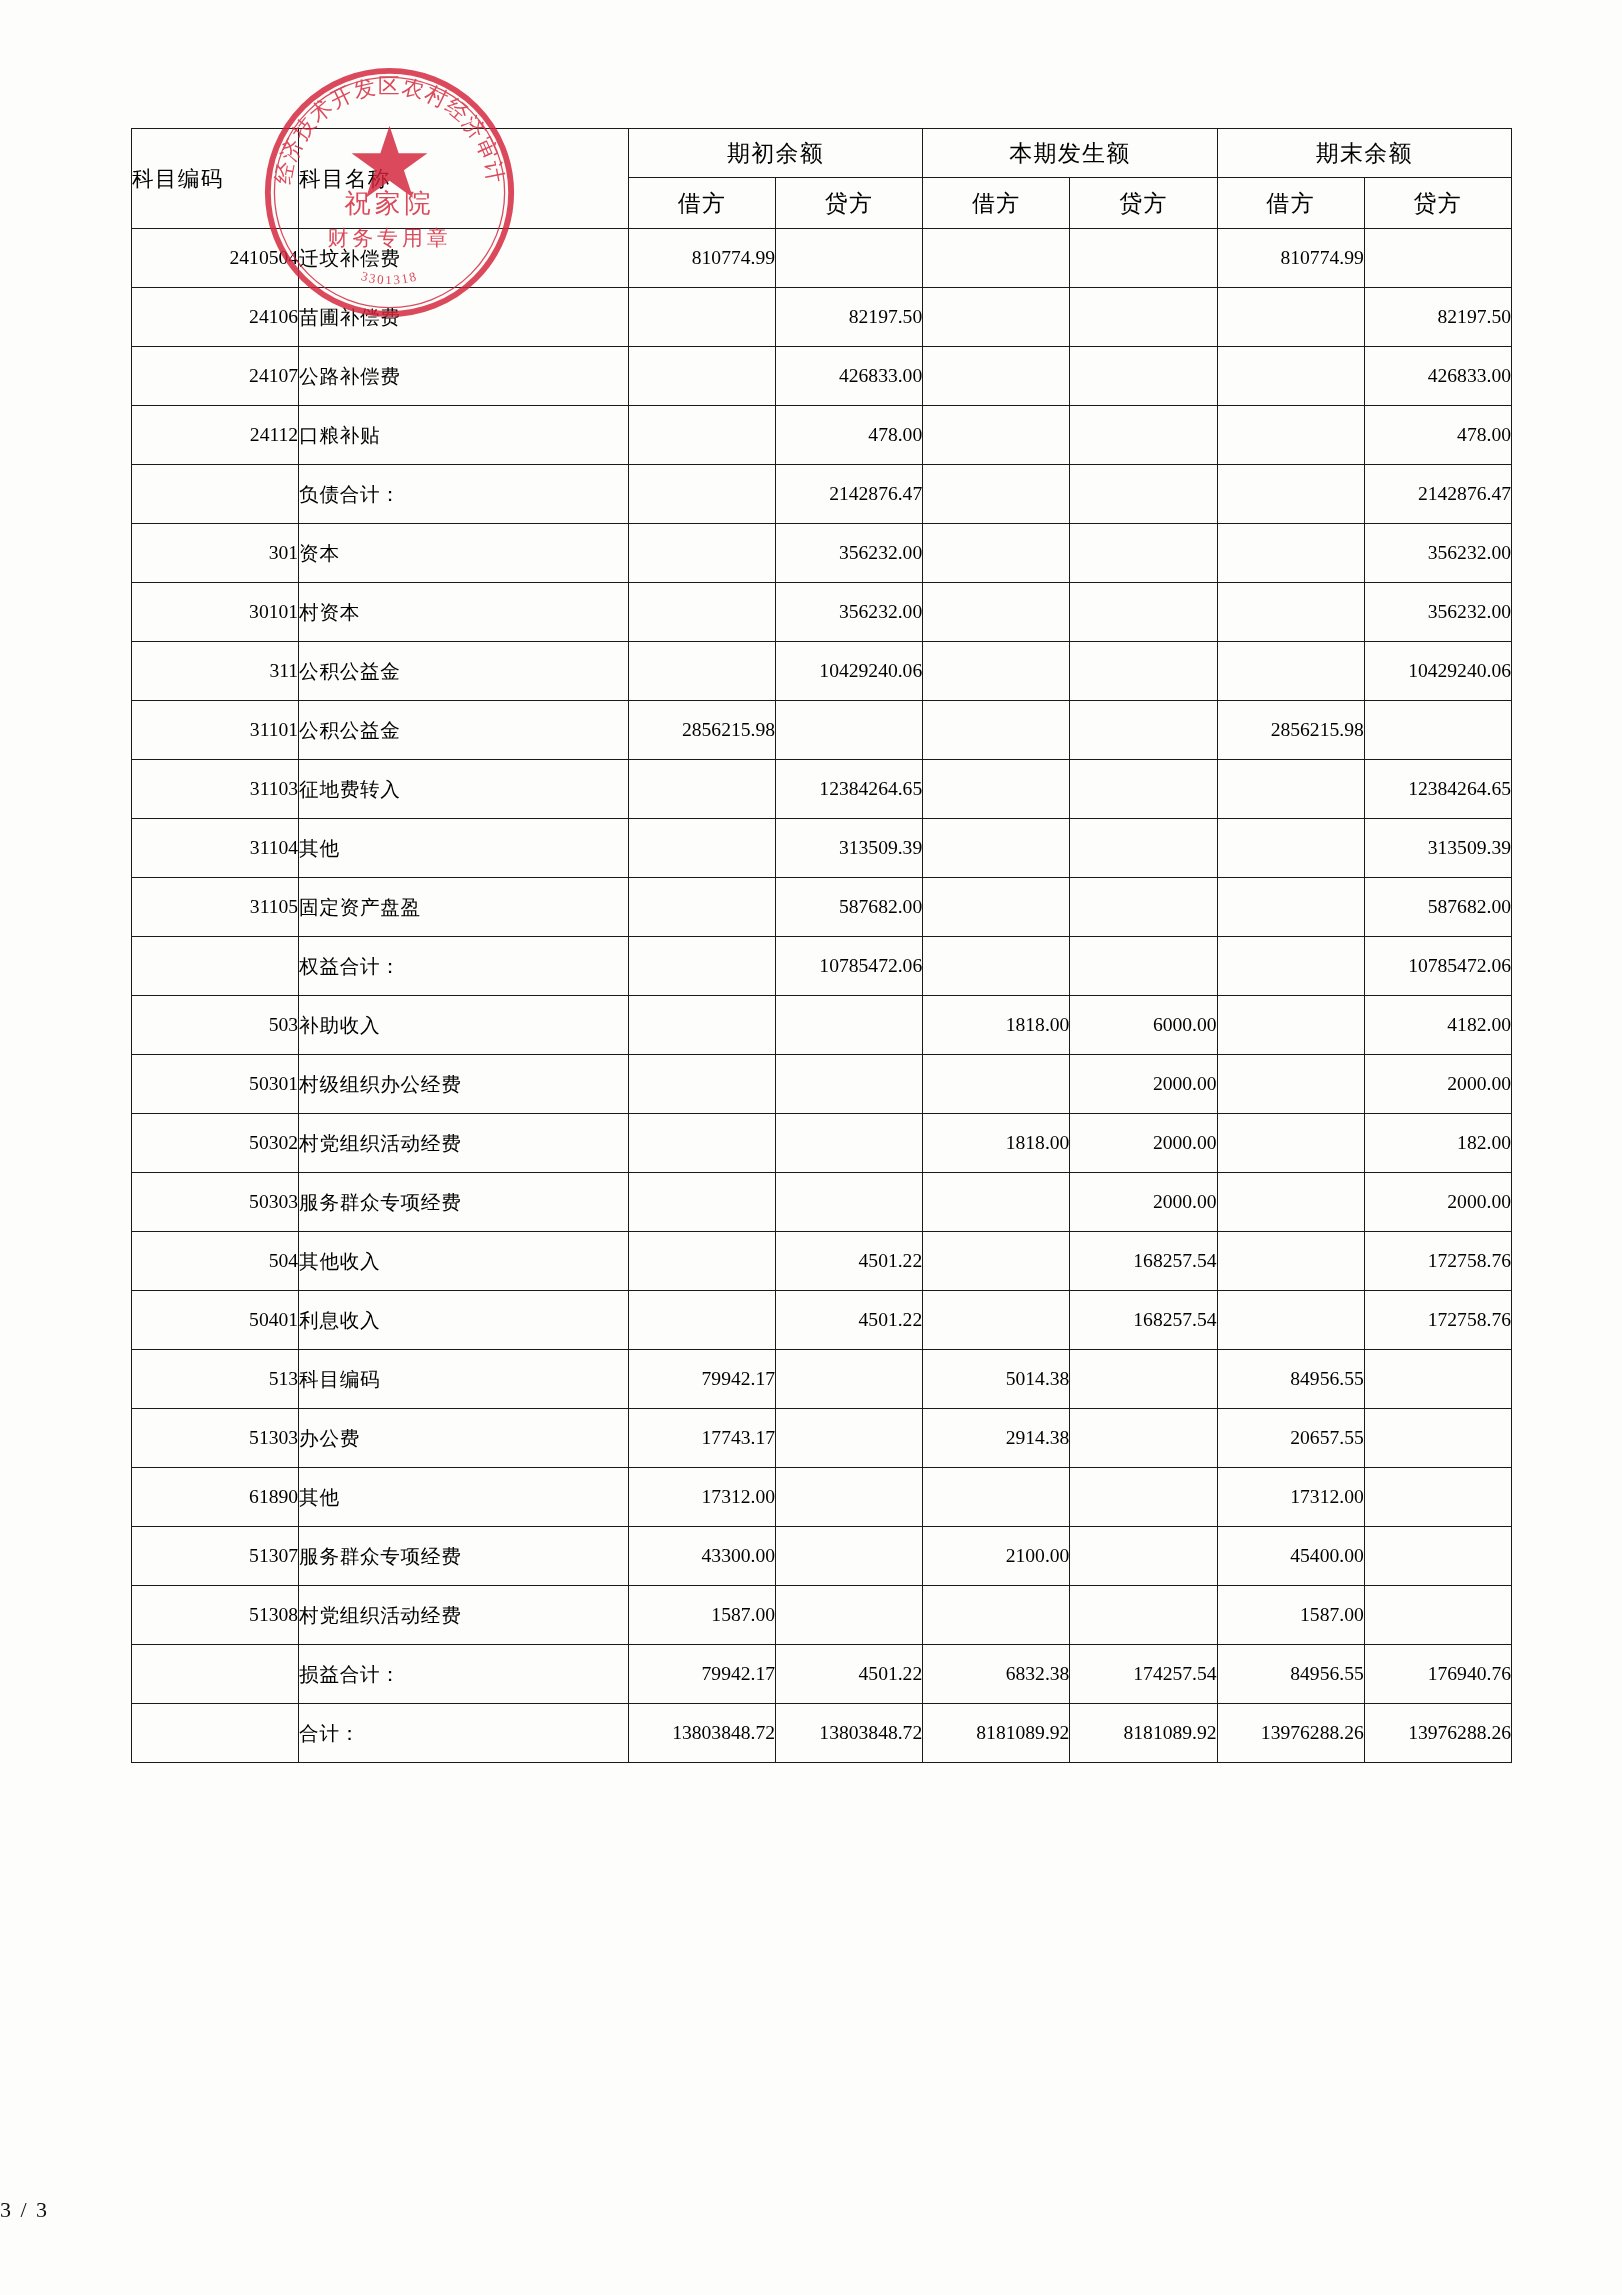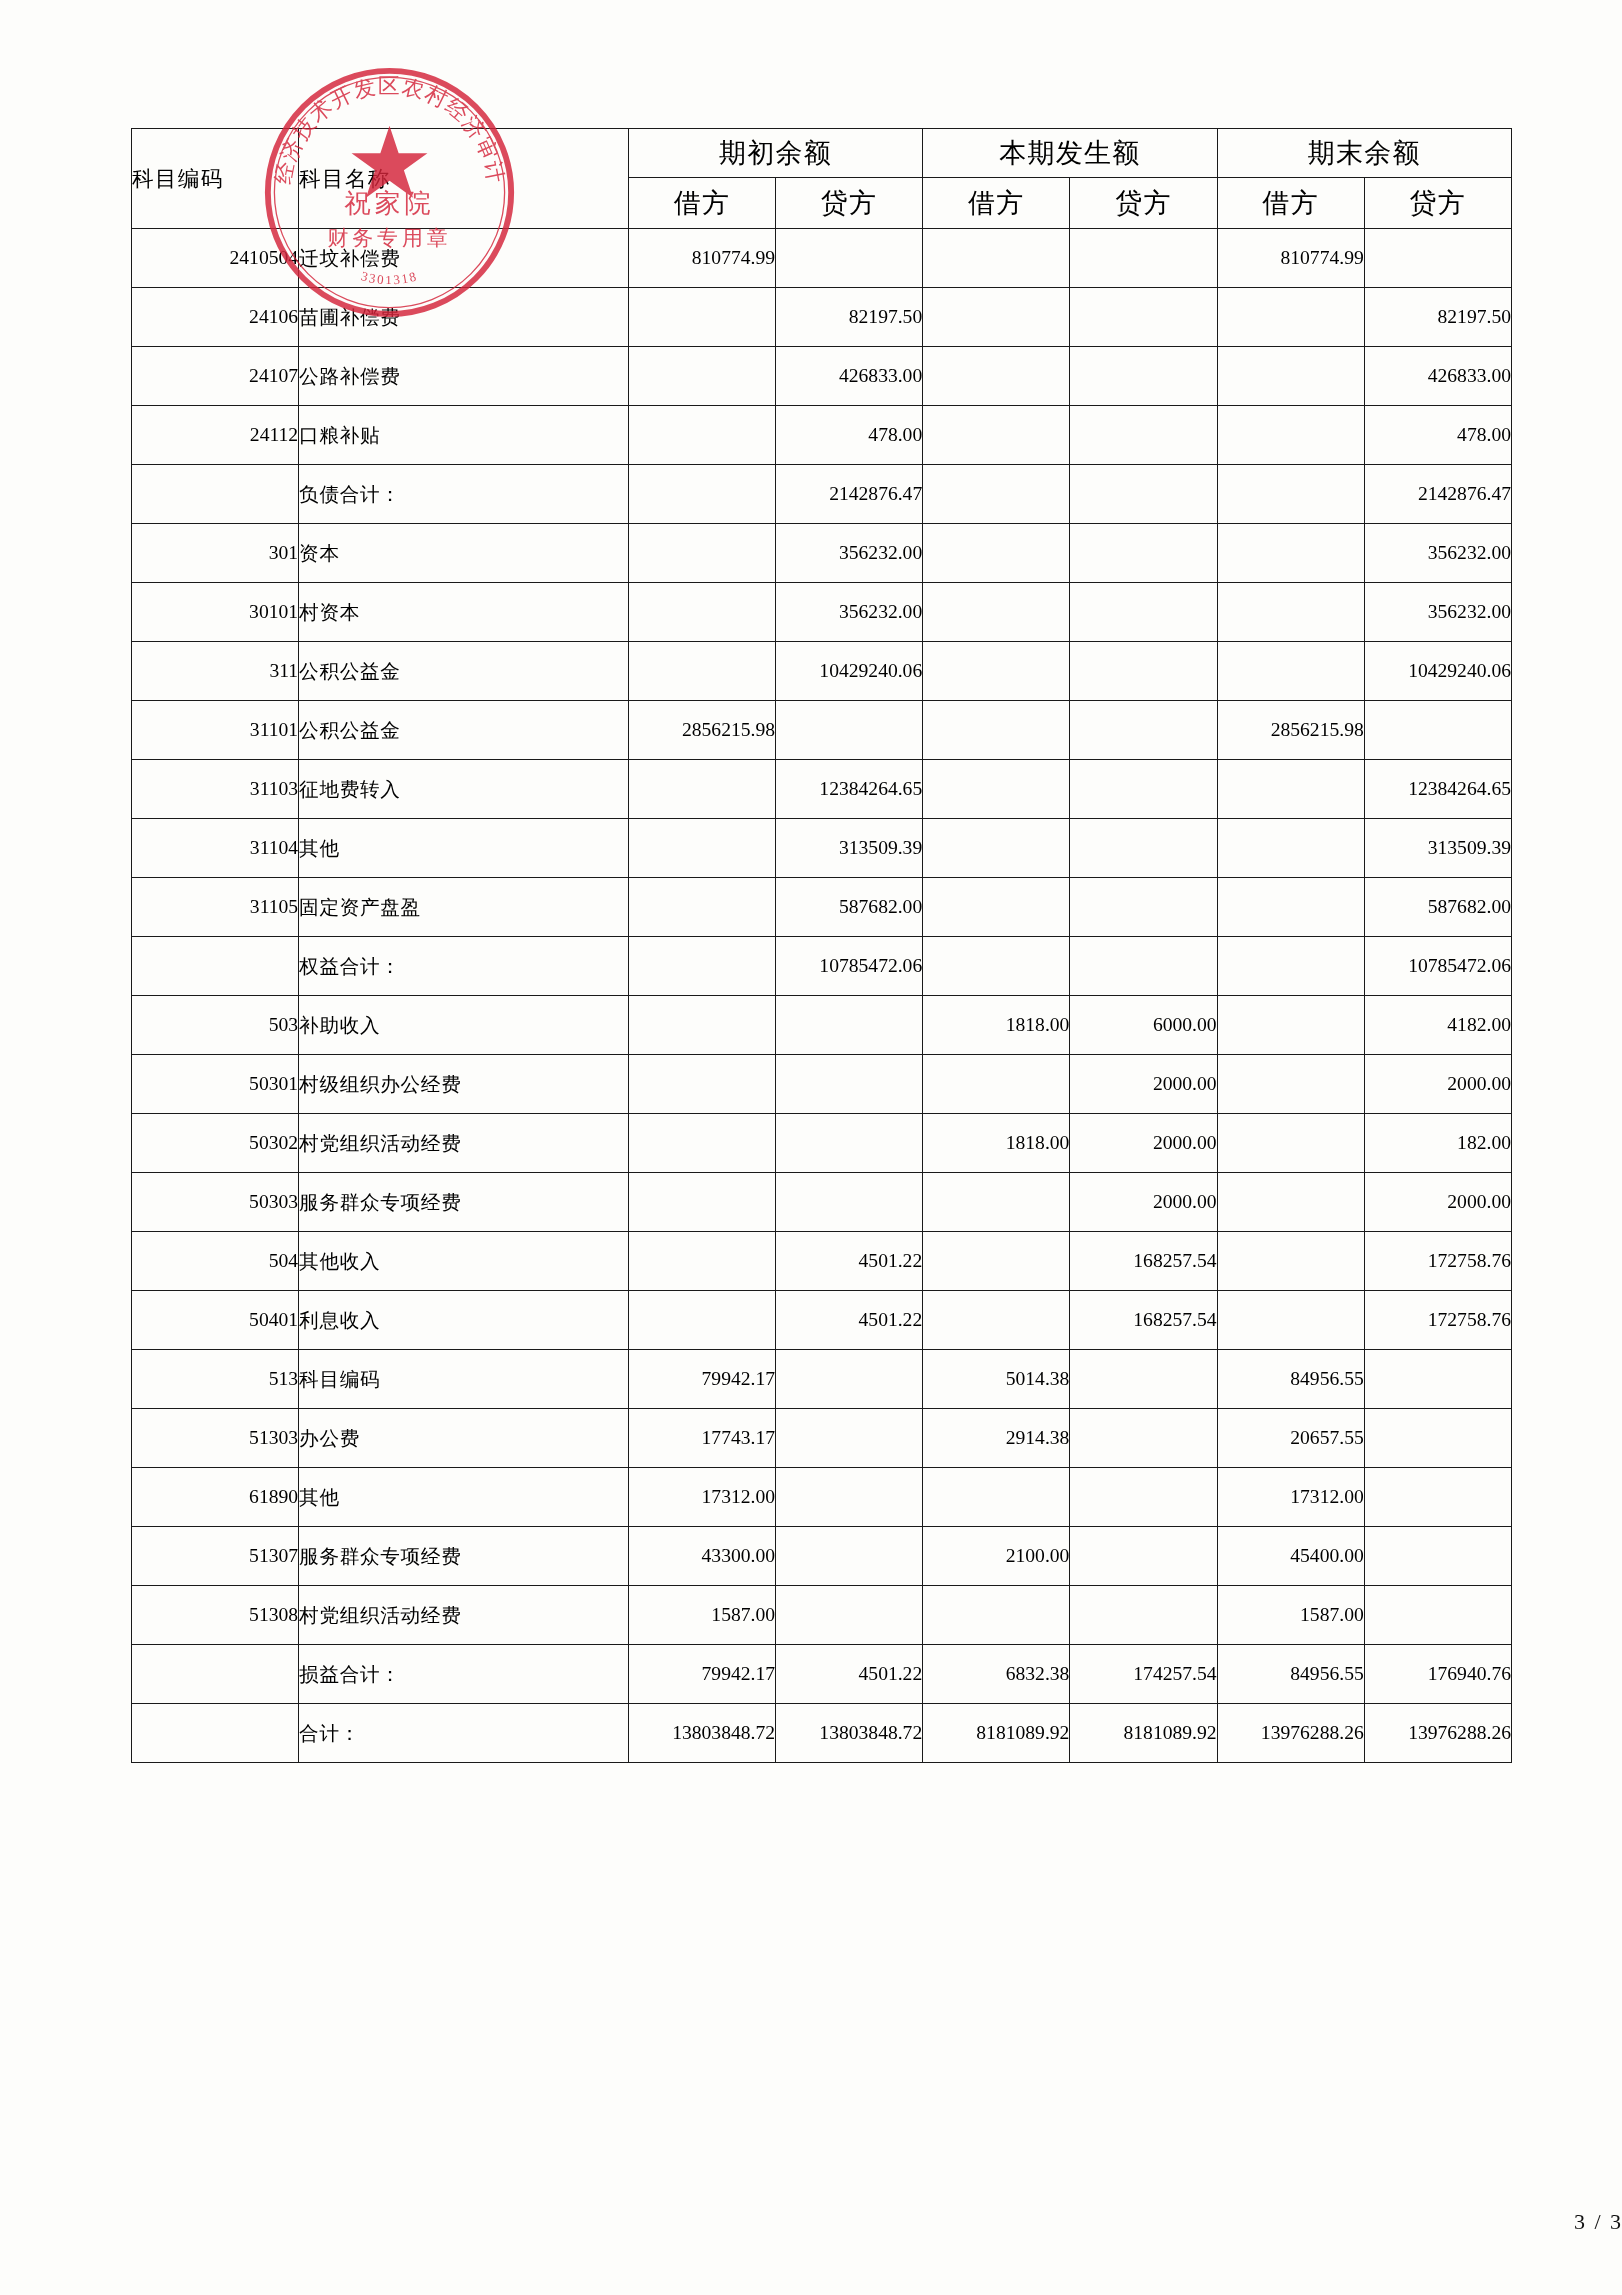--- a/index.html
+++ b/index.html
@@ -40,21 +40,21 @@
 
   table.ledger td, table.ledger th {
     border: 1.3px solid #1a1a1a;
     padding: 0;
     vertical-align: middle;
   }
 
   th.hdr {
     font-weight: normal;
     text-align: center;
-    font-size: 27px;
+    font-size: 23px;
     height: 48px;
     letter-spacing: 1.3px;
   }
 
   th.hdr-tall {
     font-weight: normal;
     text-align: left;
     font-size: 21.6px;
     letter-spacing: 1.3px;
   }
@@ -92,25 +92,24 @@
     z-index: 40;
   }
 
   .stamp svg { display: block; }
 
   .footer {
     position: absolute;
     left: 0;
     top: 2197px;
     width: 1623px;
-    text-align: right;
+    text-align: left;
     font-size: 22px;
     color: #111;
     letter-spacing: 2px;
-    margin-top: 12px;
   }
 
   .subhdr-row th { height: 50px; }
 </style>
 </head>
 <body>
 
 <div class="page">
 
   <div class="sheet">

